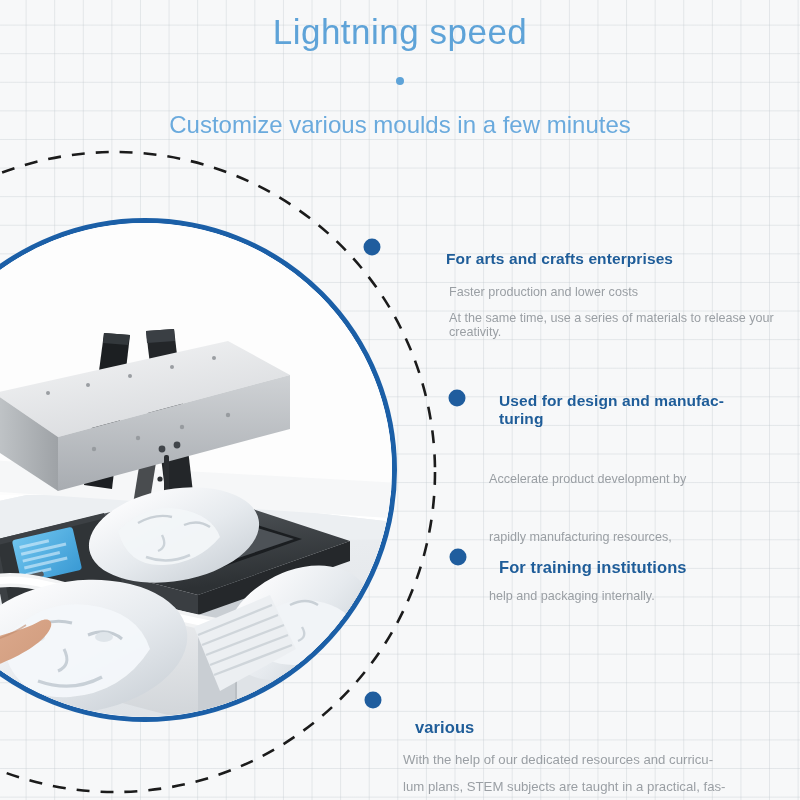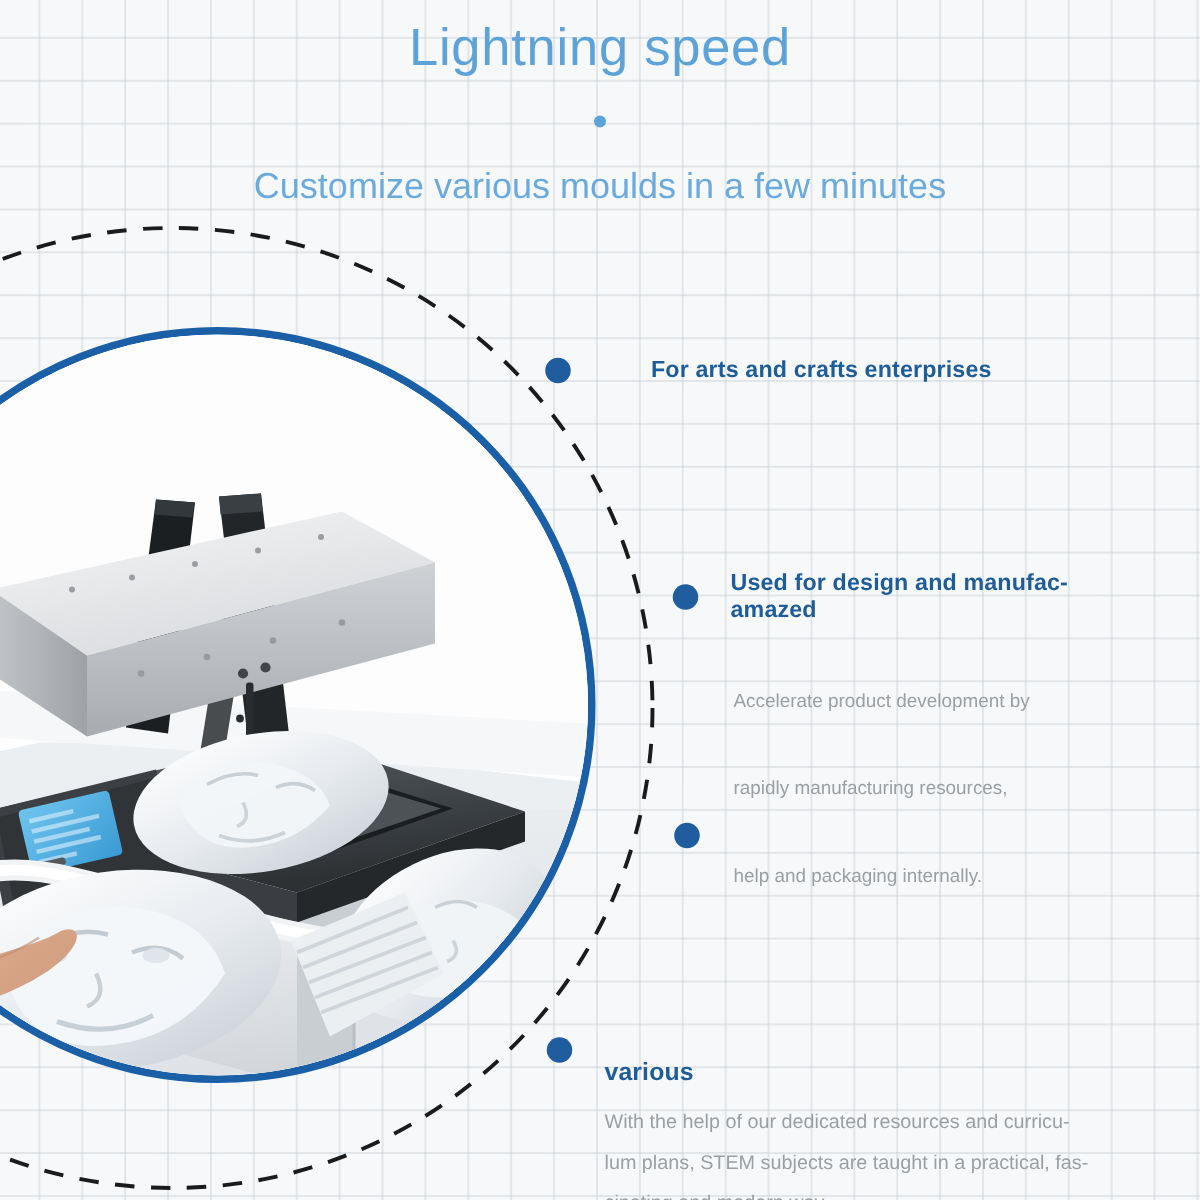--- a/index.html
+++ b/index.html
@@ -43,21 +43,21 @@
     border:5px solid #1b5fa7;
     box-sizing:border-box;
     background:#ffffff;
   }
   .photo-inner{position:absolute;inset:0;overflow:hidden;border-radius:50%;}
   .ph-svg{position:absolute;left:0;top:0;}
 
   
   .item{position:absolute;}
   .item h3{
-    margin:0;font-size:15.5px;font-weight:700;color:#1f5d99;line-height:1.18;
+    margin:12px;font-size:15.5px;font-weight:700;color:#1f5d99;line-height:1.18;
     letter-spacing:.1px;
   }
   .item .body{
     margin:0;color:#9a9fa4;font-size:12.6px;font-weight:400;
   }
   .item .body .ln{display:block;}
 
   .it1{left:434px;top:238px;width:352px;}
   .it1 .body{margin-top:17px;}
   .it1 .body .ln{margin-bottom:12px;padding-left:15px;}
@@ -257,36 +257,39 @@
         </g>
 
         <rect x="0" y="0" width="504" height="504" fill="none"></rect>
       </svg>
     </div>
   </div>
 
   <div class="item it1">
     <h3>For arts and crafts enterprises</h3>
     <p class="body">
+      <span class="ln">Faster production and lower costs</span>
+      <span class="ln">At the same time, use a series of materials to release your creativity.</span>
     </p>
   </div>
 
   <div class="item it2">
     <h3>
       <span>Used for design and manufac-</span><br>
-      <span>amazed</span>
+      <span>turing</span>
     </h3>
     <p class="body">
       <span class="ln">Accelerate product development by</span>
       <span class="ln">rapidly manufacturing resources,</span>
       <span class="ln">help and packaging internally.</span>
     </p>
   </div>
 
   <div class="item it3">
+    <h3 style="font-size:16.5px;">For training institutions</h3>
   </div>
 
   <div class="item it4">
     <h3 style="font-size:16.5px;">
       <br>
       <span>various</span>
     </h3>
     <p class="body" style="font-size:13.2px;">
       <span class="ln">With the help of our dedicated resources and curricu-</span>
       <span class="ln">lum plans, STEM subjects are taught in a practical, fas-</span>

